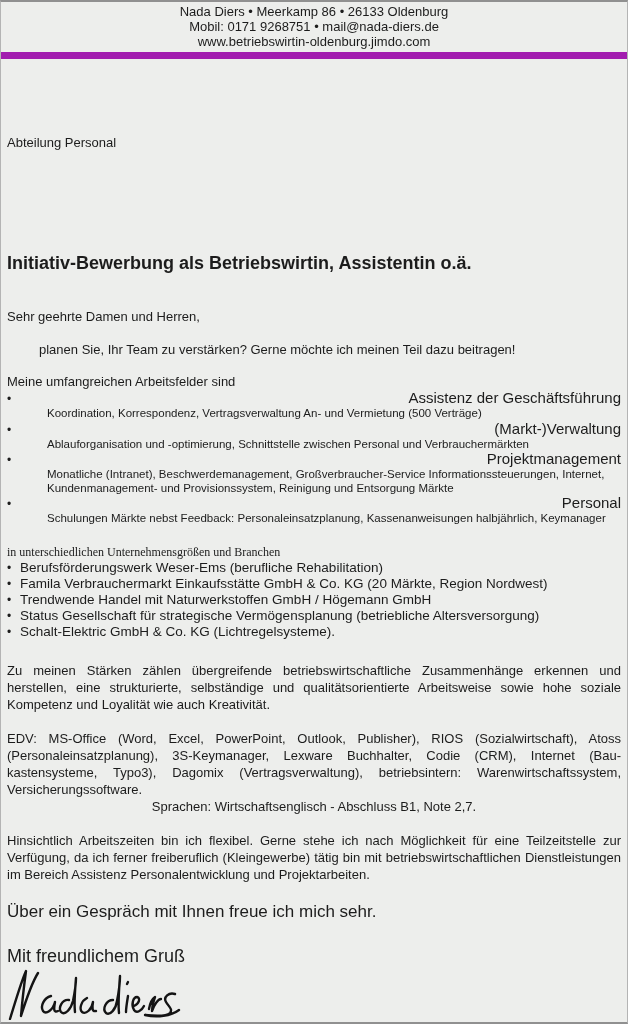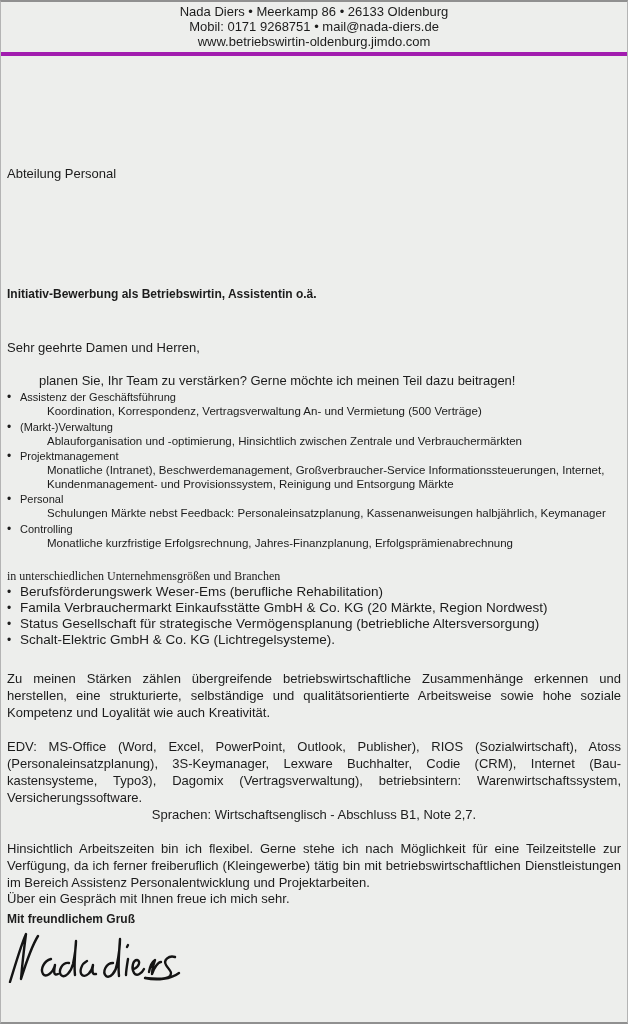--- a/index.html
+++ b/index.html
@@ -16,43 +16,44 @@
     border-right: 1px solid #b4b4b4;
     border-top: 2px solid #909090;
     border-bottom: 2px solid #909090;
     overflow: hidden;
   }
   .letter-head {
     text-align: center;
     padding-top: 2px;
     font-size: 13px;
     line-height: 15px;
-    border-bottom: 4px solid #a21caf;
+    border-bottom: 7px solid #a21caf;
     padding-bottom: 3px;
   }
   .body-wrap { padding: 0 6px; }
 
-  .recipient { margin-top: 110px; font-size: 13px; line-height: 16px; }
+  .recipient { margin-top: 76px; font-size: 13px; line-height: 16px; }
 
   .subject {
     margin-top: 103px;
-    font-size: 12px;
+    font-size: 18px;
     font-weight: bold;
     line-height: 19px;
   }
 
   .salutation { margin-top: 36px; font-size: 13px; line-height: 16px; }
   .intro      { margin-top: 17px; font-size: 13px; line-height: 16px; margin-left: 32px; }
   .fields-intro { margin-top: 16px; font-size: 13px; line-height: 16px; }
 
   .field-item { }
   .field-title {
     display: flex;
-    font-size: 11px;
+    font-size: 15px;
     line-height: 16px;
+    justify-content: space-between;
   }
   .bullet {
     width: 13px;
     flex: 0 0 13px;
     text-align: left;
   }
   .bullet::before { content: "\2022"; font-size: 12px; }
   .field-details {
     padding-left: 40px;
     padding-right: 4px;
@@ -71,22 +72,22 @@
   .para {
     margin-top: 17px;
     font-size: 13px;
     line-height: 17px;
     text-align: justify;
   }
   .para.strengths { margin-top: 22px; }
   .para.edv-block { }
   .para .plainline { text-align: center; }
 
-  .closing { margin-top: 0; font-size: 13px; line-height: 16px; }
-  .regards { margin-top: 4px; font-size: 12px; line-height: 16px; font-weight: bold; }
+  .closing { margin-top: 21px; font-size: 17px; line-height: 16px; }
+  .regards { margin-top: 28px; font-size: 18px; line-height: 16px; }
 
   .signature { margin-top: 2px; height: 54px; }
   .signature svg { display: block; }
 </style>
 </head>
 <body>
 
 <div class="page">
 
   <div class="letter-head">
@@ -98,69 +99,67 @@
   <div class="body-wrap">
 
     <div class="recipient">Abteilung Personal</div>
 
     <div class="subject">Initiativ-Bewerbung als Betriebswirtin, Assistentin o.ä.</div>
 
     <div class="salutation">Sehr geehrte Damen und Herren,</div>
 
     <div class="intro">planen Sie, Ihr Team zu verstärken? Gerne möchte ich meinen Teil dazu beitragen!</div>
 
+    <div class="fields-intro">Meine umfangreichen Arbeitsfelder sind</div>
 
     <div class="fields-list">
       <div class="field-item">
         <div class="field-title">
           <span class="bullet"></span>
           <span>Assistenz der Geschäftsführung</span>
         </div>
         <div class="field-details">Koordination, Korrespondenz, Vertragsverwaltung An- und Vermietung (500 Verträge)</div>
       </div>
       <div class="field-item">
         <div class="field-title">
           <span class="bullet"></span>
           <span>(Markt-)Verwaltung</span>
         </div>
-        <div class="field-details">Ablauforganisation und -optimierung, Hinsichtlich zwischen Zentrale und Verbrauchermärkten</div>
+        <div class="field-details">Ablauforganisation und -optimierung, Schnittstelle zwischen Personal und Verbrauchermärkten</div>
       </div>
       <div class="field-item">
         <div class="field-title">
           <span class="bullet"></span>
           <span>Projektmanagement</span>
         </div>
         <div class="field-details">Monatliche (Intranet), Beschwerdemanagement, Großverbraucher-Service Informationssteuerungen, Internet, Kundenmanagement- und Provisionssystem, Reinigung und Entsorgung Märkte</div>
       </div>
       <div class="field-item">
         <div class="field-title">
           <span class="bullet"></span>
           <span>Personal</span>
         </div>
         <div class="field-details">Schulungen Märkte nebst Feedback: Personaleinsatzplanung, Kassenanweisungen halbjährlich, Keymanager</div>
       </div>
-      <div class="field-item">
-        <div class="field-title">
-          <span class="bullet"></span>
-          <span>Controlling</span>
-        </div>
-        <div class="field-details">Monatliche kurzfristige Erfolgsrechnung, Jahres-Finanzplanung, Erfolgsprämienabrechnung</div>
-      </div>
     </div>
 
     <div class="companies-intro">in unterschiedlichen Unternehmensgrößen und Branchen</div>
 
     <div class="companies-list">
       <div class="company-item">
         <span class="bullet"></span>
         <span>Berufsförderungswerk Weser-Ems (berufliche Rehabilitation)</span>
       </div>
       <div class="company-item">
         <span class="bullet"></span>
         <span>Famila Verbrauchermarkt Einkaufsstätte GmbH &amp; Co. KG (20 Märkte, Region Nordwest)</span>
+      </div>
+      <div class="company-item">
+        <span class="bullet"></span>
+        <span>Trendwende Handel mit Naturwerkstoffen GmbH / Högemann GmbH</span>
       </div>
       <div class="company-item">
         <span class="bullet"></span>
         <span>Status Gesellschaft für strategische Vermögensplanung (betriebliche Altersversorgung)</span>
       </div>
       <div class="company-item">
         <span class="bullet"></span>
         <span>Schalt-Elektric GmbH &amp; Co. KG (Lichtregelsysteme).</span>
       </div>
     </div>

